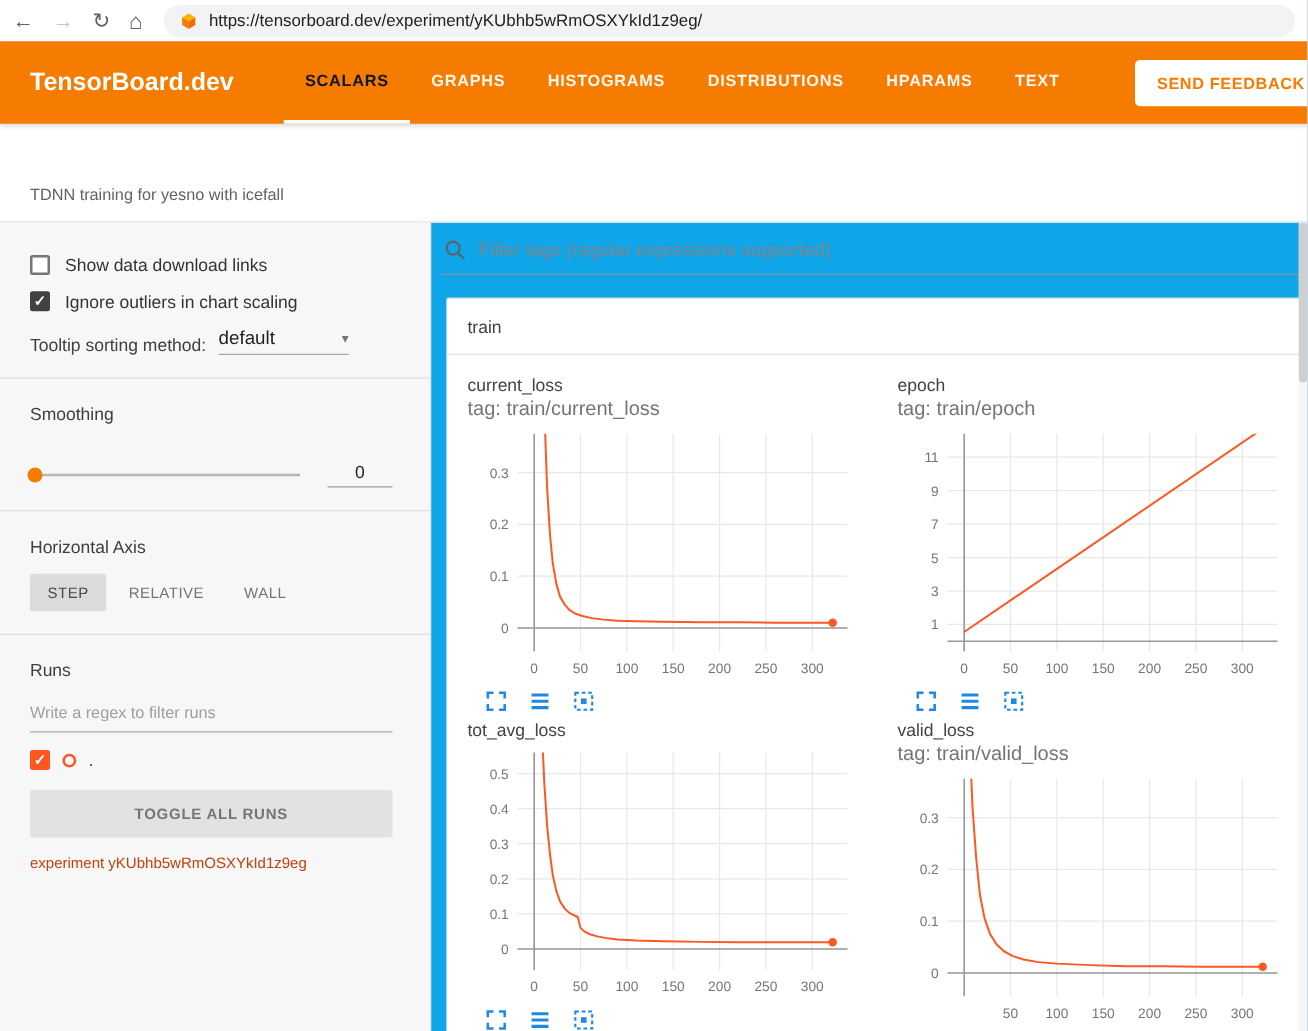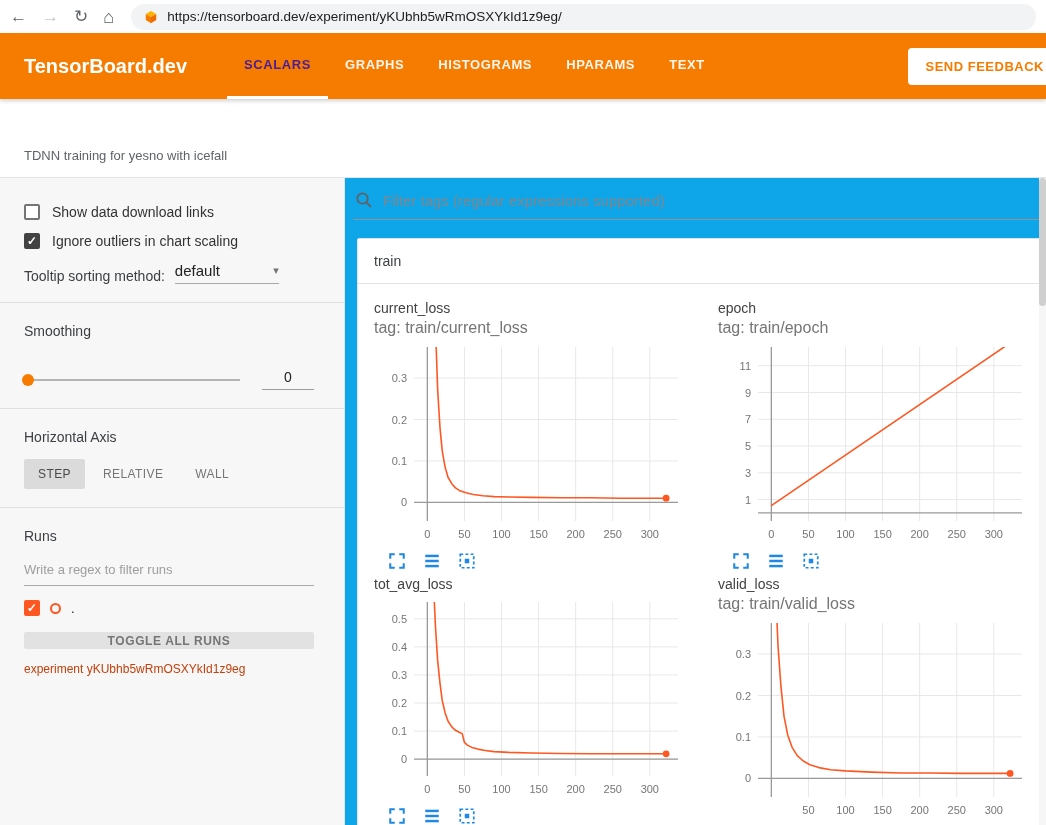--- a/index.html
+++ b/index.html
@@ -13,21 +13,21 @@
   .nav-ic.disabled{color:#c4c7cb}
   .nav-ic.home{font-size:18px}
   .addr{flex:1;height:26px;border-radius:13px;background:#f1f3f4;display:flex;align-items:center;gap:9px;padding:0 13px;margin-left:2px}
   .addr .url{font-size:13.5px;color:#202124;white-space:nowrap;overflow:hidden}
 
   
   header{height:66px;background:var(--orange,#f57c00);display:flex;align-items:stretch;padding-left:24px;position:relative;z-index:3;box-shadow:0 2px 4px rgba(0,0,0,.18)}
   .brand{color:#fff;font-size:20px;font-weight:700;margin-right:40px;align-self:center;white-space:nowrap}
   .tabs{display:flex}
   .tab{display:flex;align-items:center;padding:0 17px;color:rgba(255,255,255,.93);font-size:13px;font-weight:700;letter-spacing:.6px;border-bottom:3px solid transparent;cursor:pointer;white-space:nowrap}
-  .tab.active{border-bottom-color:#fff;color:#4c1d95}
+  .tab.active{border-bottom-color:#fff;color:#0f172a}
   .feedback-btn{position:absolute;right:-16px;top:15px;background:#fff;color:var(--orange,#f57c00);border:none;font-family:"Liberation Sans",sans-serif;font-weight:700;font-size:13px;letter-spacing:.5px;padding:11px 18px;border-radius:4px;cursor:pointer;white-space:nowrap}
 
   
   .subheader{height:79px;display:flex;align-items:flex-end;padding:0 24px 14px;border-bottom:1px solid #e4e4e4;color:#5f6368;font-size:13px;background:#fff;position:relative;z-index:2}
 
   
   .content{display:flex;height:647px}
   aside{width:345px;background:#f7f7f7;border-right:1px solid #e4e4e4;flex-shrink:0}
   .spad{padding-left:24px;padding-right:30px}
   .spad.top{padding-top:26px}
@@ -51,21 +51,21 @@
   .axis-row{display:flex;gap:4px;margin-top:14px}
   .axis-btn{font-family:"Liberation Sans",sans-serif;font-size:12px;letter-spacing:.4px;color:#757575;padding:8px 14px;border-radius:2px;background:transparent;border:none;cursor:pointer}
   .axis-btn.selected{background:#dbdbdb;color:#4a4a4a}
 
   .runs-input{width:100%;border:none;border-bottom:1px solid #ababab;background:transparent;font-family:"Liberation Sans",sans-serif;font-size:13px;padding:6px 0 8px;margin-top:12px;color:#333;outline:none}
   .runs-input::placeholder{color:#9e9e9e}
   .run-row{display:flex;align-items:center;gap:10px;margin-top:14px;cursor:pointer}
   .run-chk{width:16px;height:16px;border-radius:2px;background:var(--run,#ff5722);color:#fff;font-size:12px;font-weight:700;display:flex;align-items:center;justify-content:center}
   .run-circle{width:11px;height:11px;border-radius:50%;border:2px solid var(--run,#ff5722);background:transparent}
   .run-name{font-size:13px;color:#212121}
-  .toggle-btn{display:block;width:100%;height:17px;margin-top:16px;background:#e2e2e2;color:#757575;font-family:"Liberation Sans",sans-serif;font-size:12px;font-weight:700;letter-spacing:.6px;border:none;border-radius:2px;cursor:pointer}
+  .toggle-btn{display:block;width:100%;height:38px;margin-top:16px;background:#e2e2e2;color:#757575;font-family:"Liberation Sans",sans-serif;font-size:12px;font-weight:700;letter-spacing:.6px;border:none;border-radius:2px;cursor:pointer}
   .exp-caption{margin-top:13px;font-size:12px;color:#c2410c}
 
   
   main{flex:1;padding:13px 0 0 8px;position:relative;overflow:hidden;background:#0ea5e9}
   .filter-row{display:flex;align-items:center;gap:10px;padding:0 0 10px 2px;border-bottom:1px solid #929292}
   .filter-input{flex:1;border:none;outline:none;font-family:"Liberation Sans",sans-serif;font-size:15px;color:#3c4043;background:transparent}
   .filter-input::placeholder{color:#80868b}
 
   .card{margin:18px 0 0 4px;border:1px solid #e2e2e2;border-radius:2px;width:calc(100% + 6px);background:#fff}
   .card-header{padding:14px 16px;font-size:14px;color:#3c4043;border-bottom:1px solid #e2e2e2}
@@ -100,20 +100,21 @@
       <span class="url">https://tensorboard.dev/experiment/yKUbhb5wRmOSXYkId1z9eg/</span>
     </div>
   </div>
 
   <header>
     <div class="brand">TensorBoard.dev</div>
     <nav class="tabs" id="nav-tabs">
         <div class="tab active">SCALARS</div>
         <div class="tab">GRAPHS</div>
         <div class="tab">HISTOGRAMS</div>
+        <div class="tab">DISTRIBUTIONS</div>
         <div class="tab">HPARAMS</div>
         <div class="tab">TEXT</div>
       </nav>
     <button class="feedback-btn">SEND FEEDBACK</button>
   </header>
 
   <div class="subheader">
     <div>TDNN training for yesno with icefall</div>
   </div>
 

